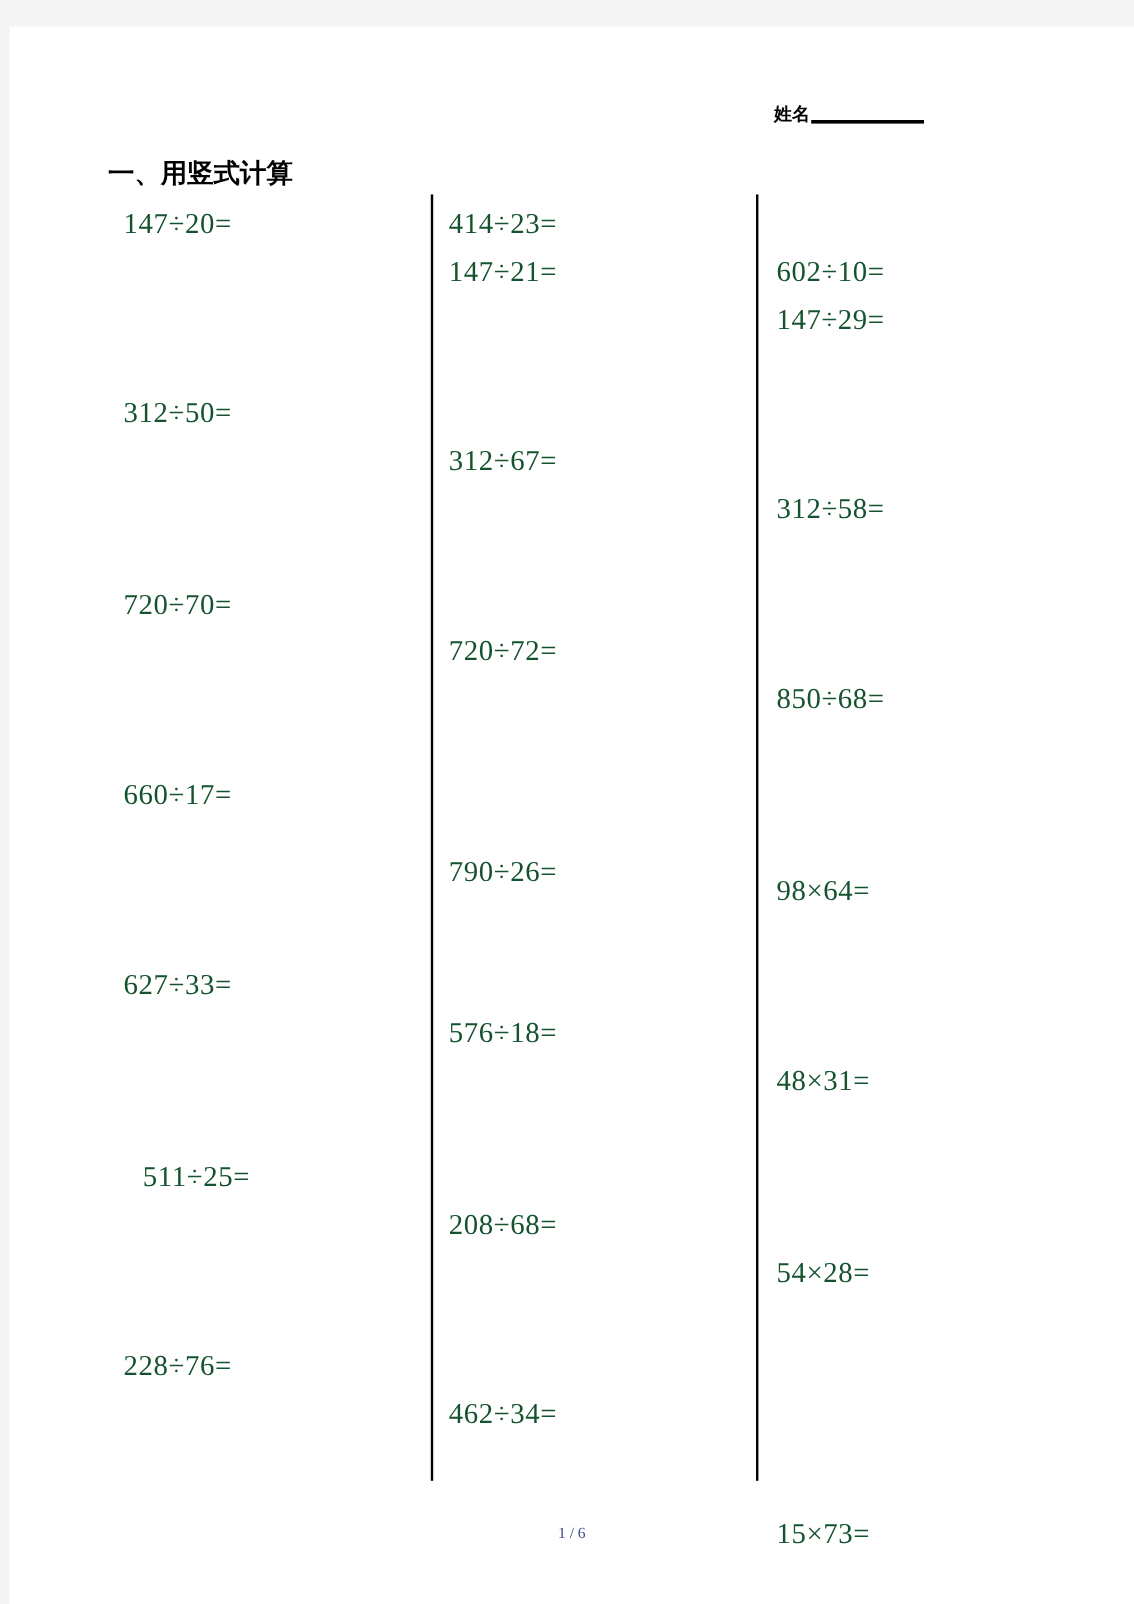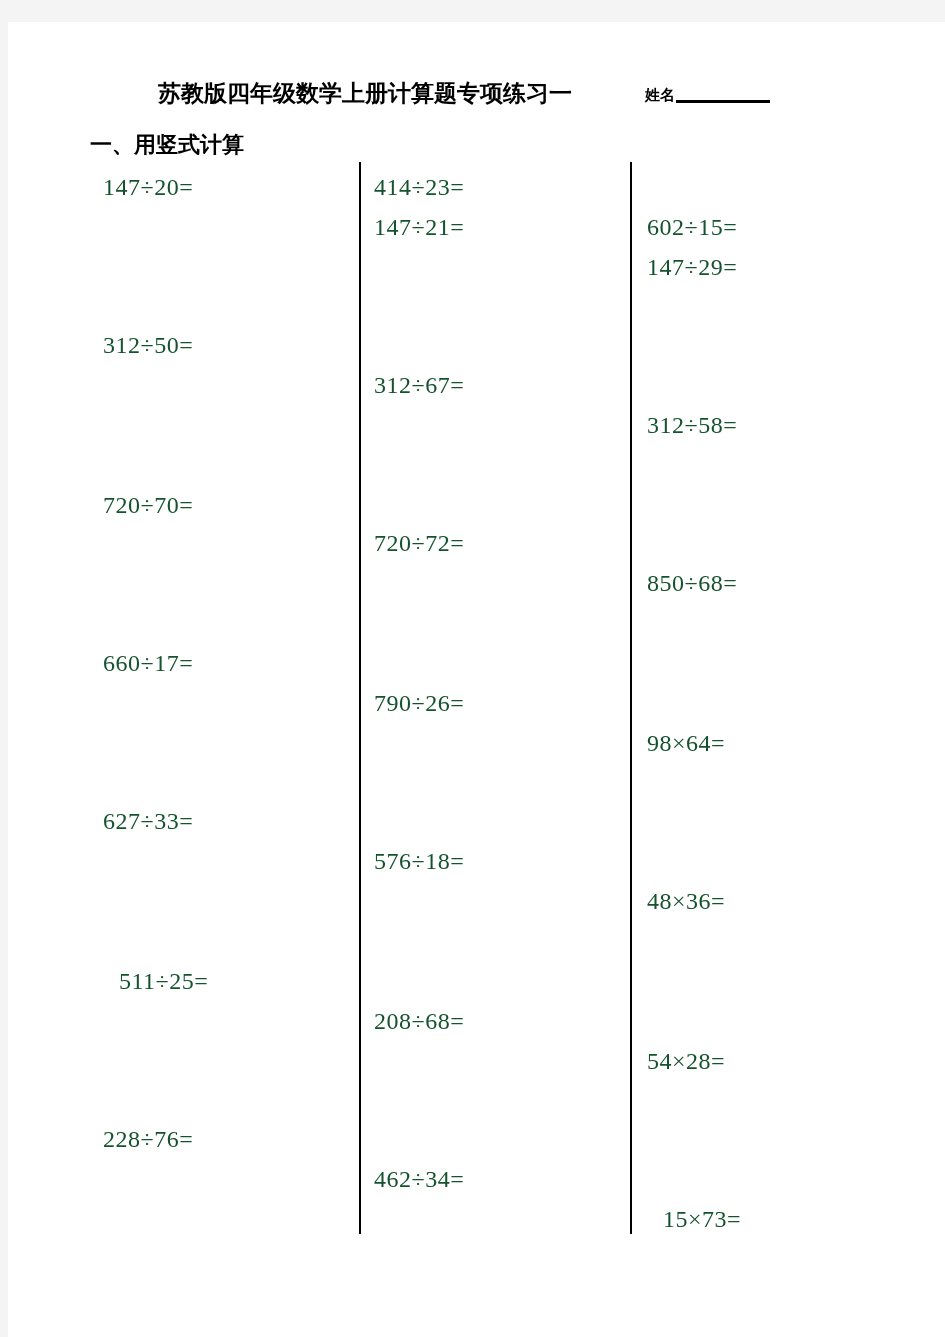--- a/index.html
+++ b/index.html
@@ -118,21 +118,20 @@
     color: #3b4a8c;
     font-family: "Liberation Serif", "DejaVu Serif", serif;
   }
 </style>
 </head>
 <body>
 
 <div id="page">
 
   <div id="header">
-    <div id="doc-title">苏教版四年级数学上册计算题专项练习一</div>
     <div id="name-wrap">
       <span id="name-label">姓名</span>
       <span id="name-blank"></span>
     </div>
   </div>
 
   <div id="section-heading">一、用竖式计算</div>
 
   <div class="col-rule" id="rule-1"></div>
   <div class="col-rule" id="rule-2"></div>
@@ -142,28 +141,29 @@
       <div class="problem" style="left: 95px; top: 310px;">312÷50=</div>
       <div class="problem" style="left: 95px; top: 470px;">720÷70=</div>
       <div class="problem" style="left: 95px; top: 628px;">660÷17=</div>
       <div class="problem" style="left: 95px; top: 786px;">627÷33=</div>
       <div class="problem" style="left: 95px; top: 946px; margin-left: 16px;">511÷25=</div>
       <div class="problem" style="left: 95px; top: 1104px;">228÷76=</div>
       <div class="problem" style="left: 366px; top: 152px;">414÷23=</div>
       <div class="problem" style="left: 366px; top: 192px;">147÷21=</div>
       <div class="problem" style="left: 366px; top: 350px;">312÷67=</div>
       <div class="problem" style="left: 366px; top: 508px;">720÷72=</div>
-      <div class="problem" style="left: 366px; top: 668px; text-align: center;">790÷26=</div>
+      <div class="problem" style="left: 366px; top: 692px; text-align: center;">790÷26=</div>
       <div class="problem" style="left: 366px; top: 826px;">576÷18=</div>
       <div class="problem" style="left: 366px; top: 986px;">208÷68=</div>
       <div class="problem" style="left: 366px; top: 1144px;">462÷34=</div>
-      <div class="problem" style="left: 639px; top: 192px;">602÷15=</div>
+      <div class="problem" style="left: 639px; top: 192px;">602÷10=</div>
       <div class="problem" style="left: 639px; top: 232px;">147÷29=</div>
       <div class="problem" style="left: 639px; top: 390px;">312÷58=</div>
       <div class="problem" style="left: 639px; top: 548px;">850÷68=</div>
       <div class="problem" style="left: 639px; top: 708px;">98×64=</div>
-      <div class="problem" style="left: 639px; top: 866px;">48×36=</div>
+      <div class="problem" style="left: 639px; top: 866px;">48×31=</div>
       <div class="problem" style="left: 639px; top: 1026px;">54×28=</div>
-      <div class="problem" style="left: 639px; top: 1184px; margin-left: 16px;">15×73=</div>
+      <div class="problem" style="left: 639px; top: 1244px;">15×73=</div>
     </div>
 
+  <div id="footer">1 / 6</div>
 
 </div>
 
 </body></html>

